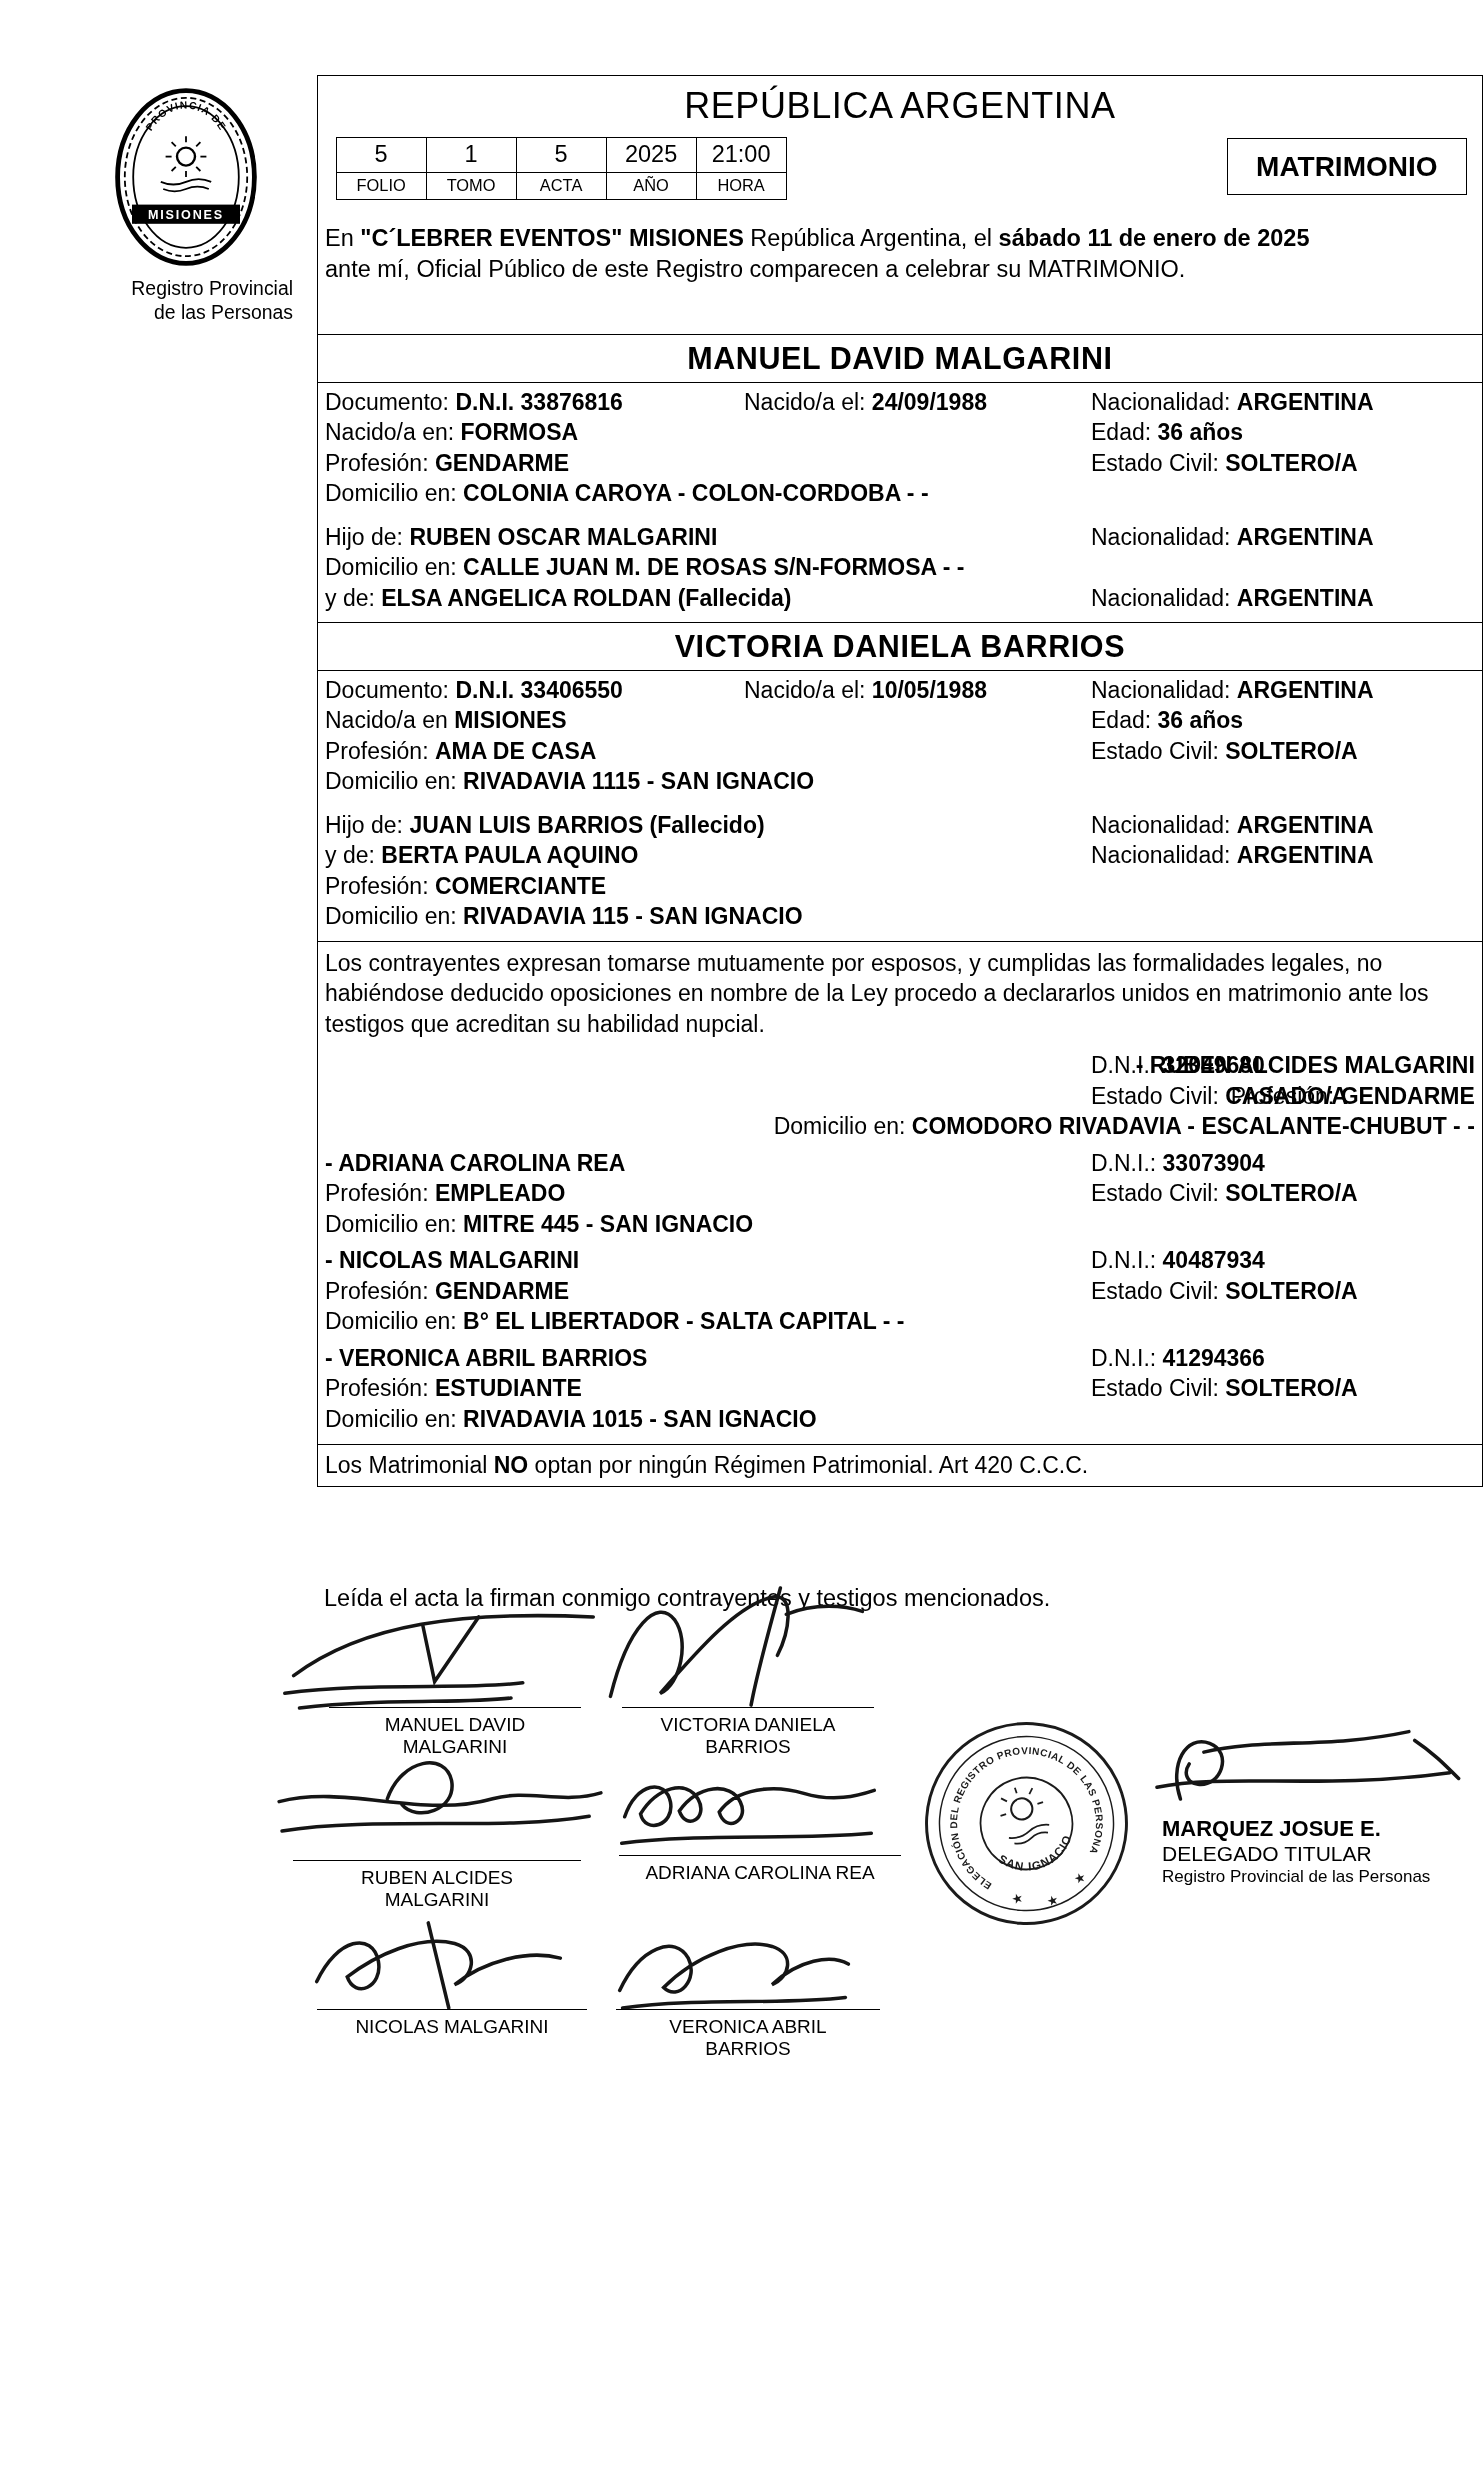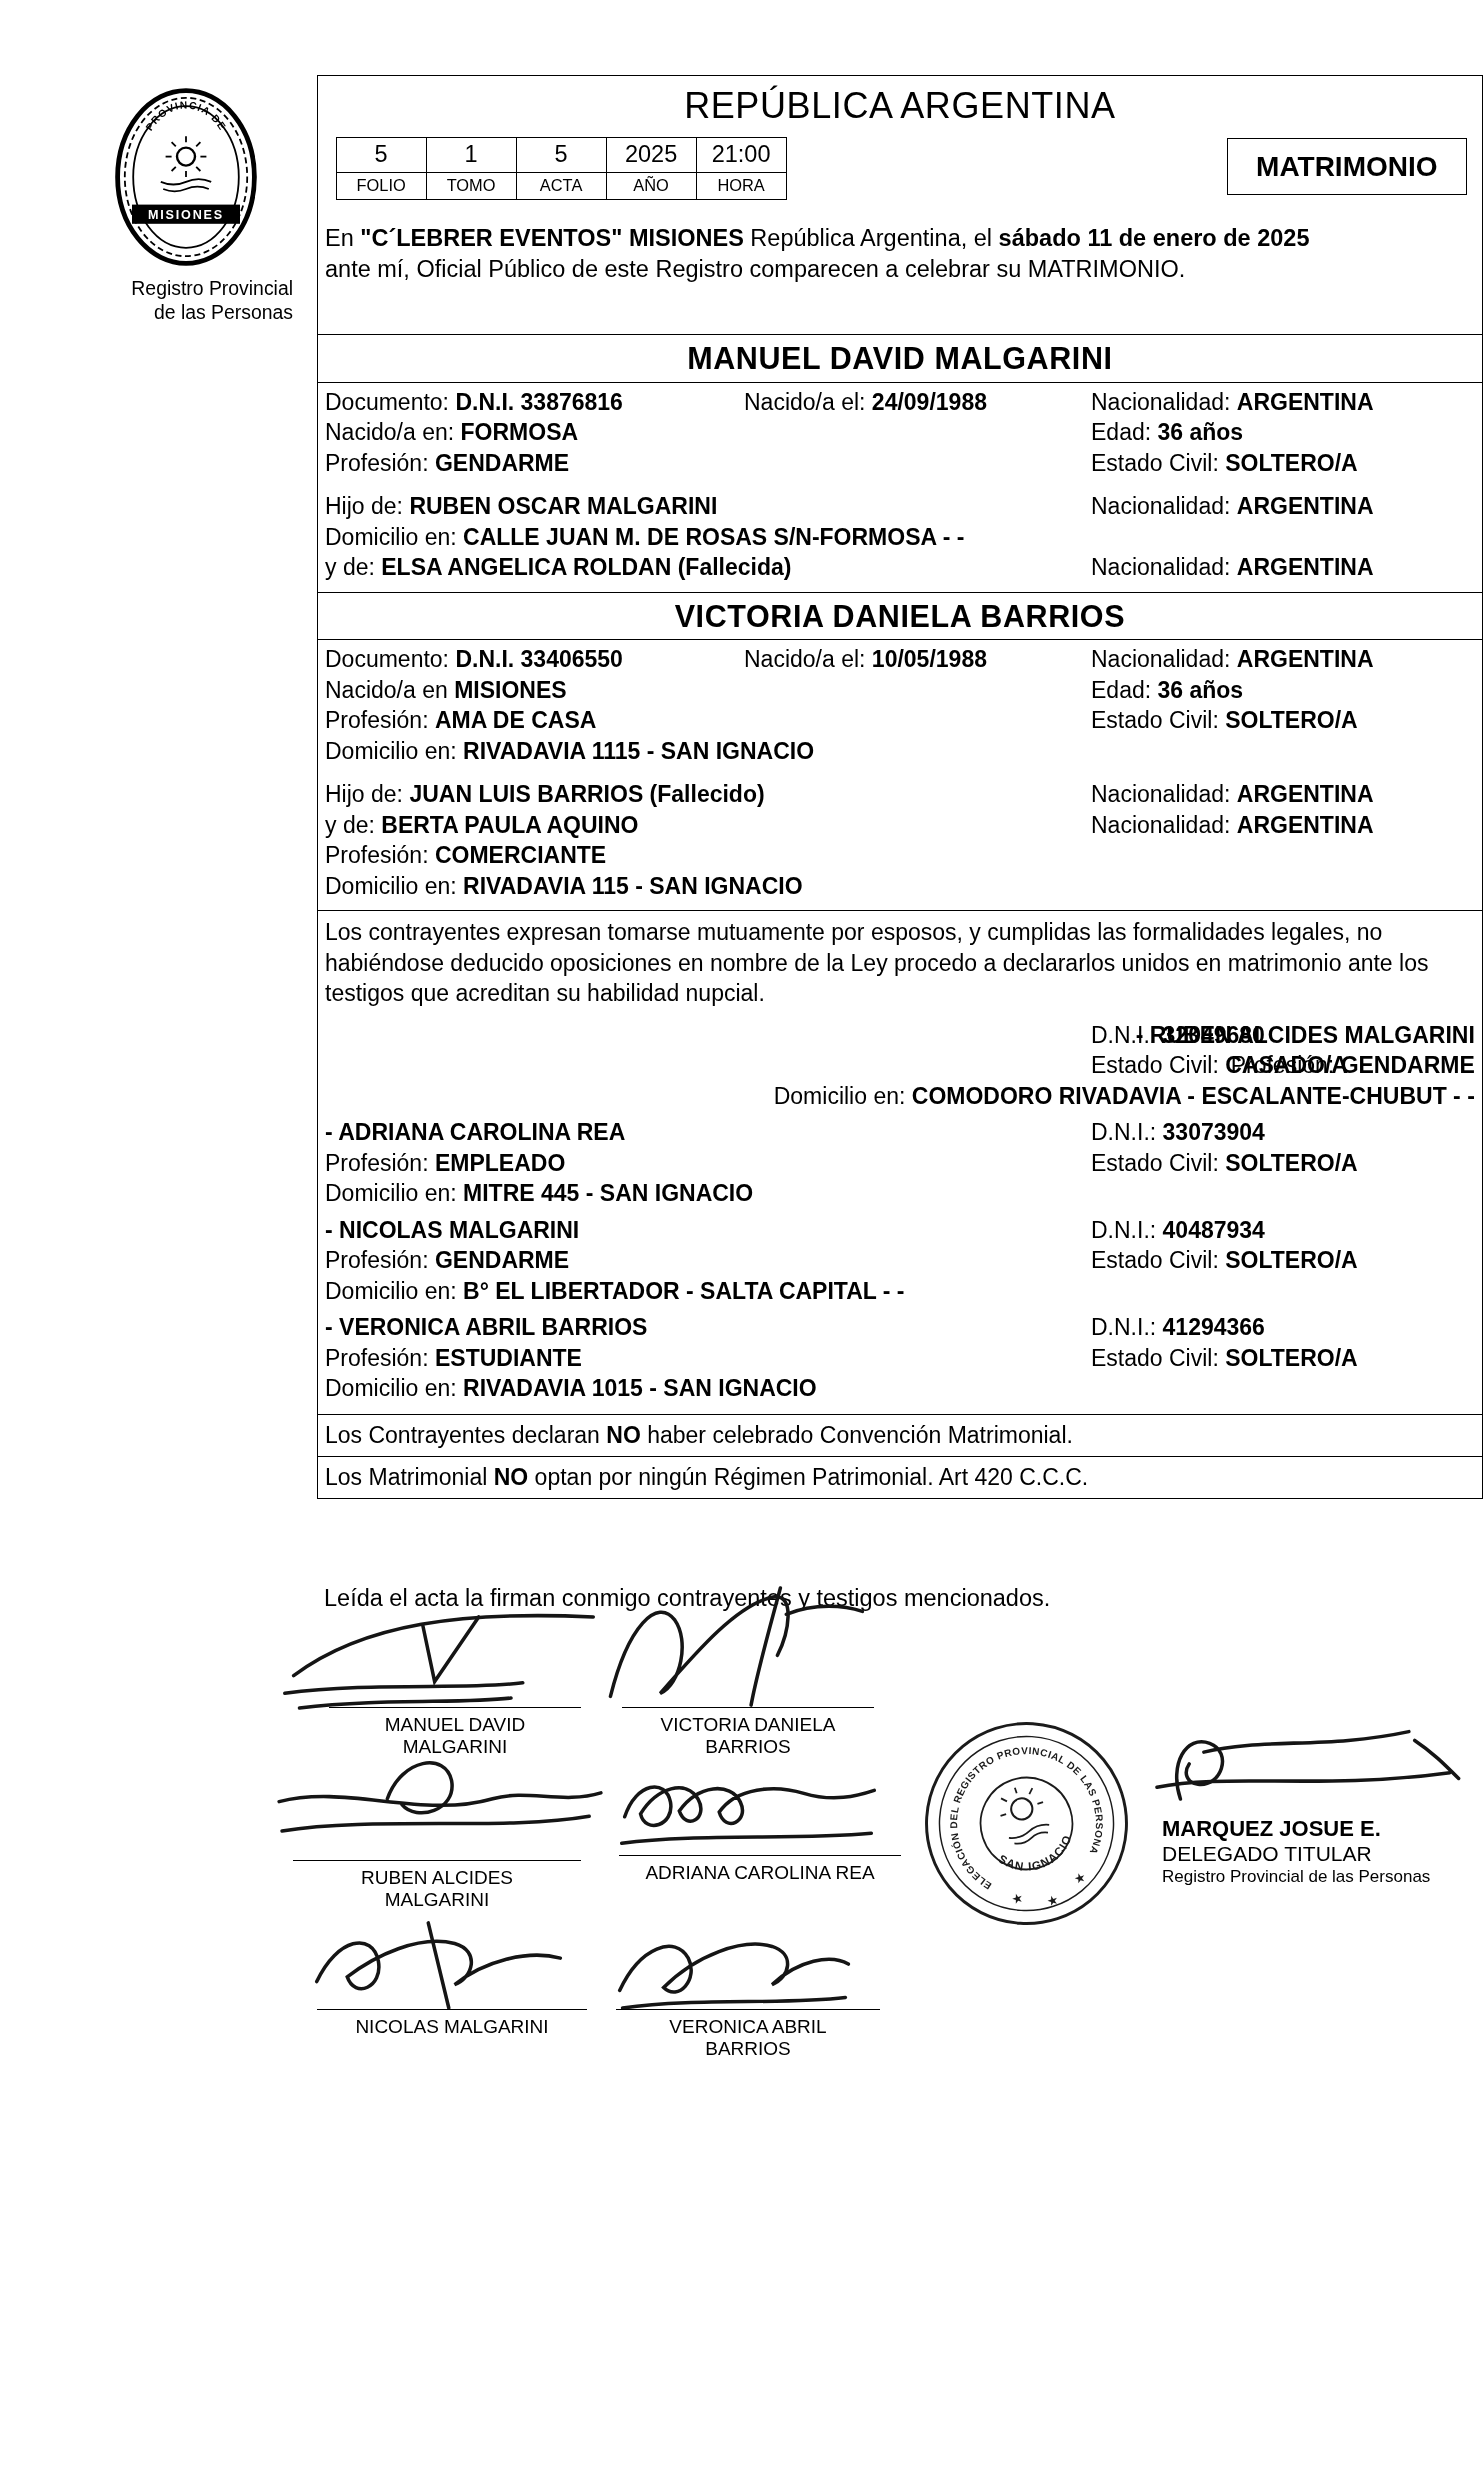--- a/index.html
+++ b/index.html
@@ -138,20 +138,23 @@
         <span class="right"><span>Nacionalidad: </span><b>ARGENTINA</b></span>
       </div>
       <div class="row">
         <span>Nacido/a en: </span><b>FORMOSA</b>
         <span class="right"><span>Edad: </span><b>36 años</b></span>
       </div>
       <div class="row">
         <span>Profesión: </span><b>GENDARME</b>
         <span class="right"><span>Estado Civil: </span><b>SOLTERO/A</b></span>
       </div>
+      <div class="row">
+        <span>Domicilio en: </span><b>COLONIA CAROYA - COLON-CORDOBA - -</b>
+      </div>
       <div class="gap"></div>
       <div class="row">
         <span>Hijo de: </span><b>RUBEN OSCAR MALGARINI</b>
         <span class="right"><span>Nacionalidad: </span><b>ARGENTINA</b></span>
       </div>
       <div class="row">
         <span>Domicilio en: </span><b>CALLE JUAN M. DE ROSAS S/N-FORMOSA - -</b>
       </div>
       <div class="row">
         <span>y de: </span><b>ELSA ANGELICA ROLDAN  (Fallecida)</b>
@@ -249,23 +252,20 @@
           <span>Profesión: </span><b>ESTUDIANTE</b>
           <span class="right"><span>Estado Civil: </span><b>SOLTERO/A</b></span>
         </div>
         <div class="row">
           <span>Domicilio en: </span><b>RIVADAVIA 1015 - SAN IGNACIO</b>
         </div>
       </div>
 
     </div>
 
-    <div class="statement">
-      <span>Los Contrayentes declaran </span><b>NO</b><span> haber celebrado Convención Matrimonial.</span>
-    </div>
     <div class="statement">
       <span>Los Matrimonial </span><b>NO</b><span> optan por ningún Régimen Patrimonial. Art 420 C.C.C.</span>
     </div>
 
   </div>
 
   <div class="closing">Leída el acta la firman conmigo contrayentes y testigos mencionados.</div>
 
   <svg class="sig-svg" style="left:276px;top:1605px" width="329" height="112" viewBox="0 0 560 190">
     <path d="M30,120 C150,30 320,10 540,20"></path>

